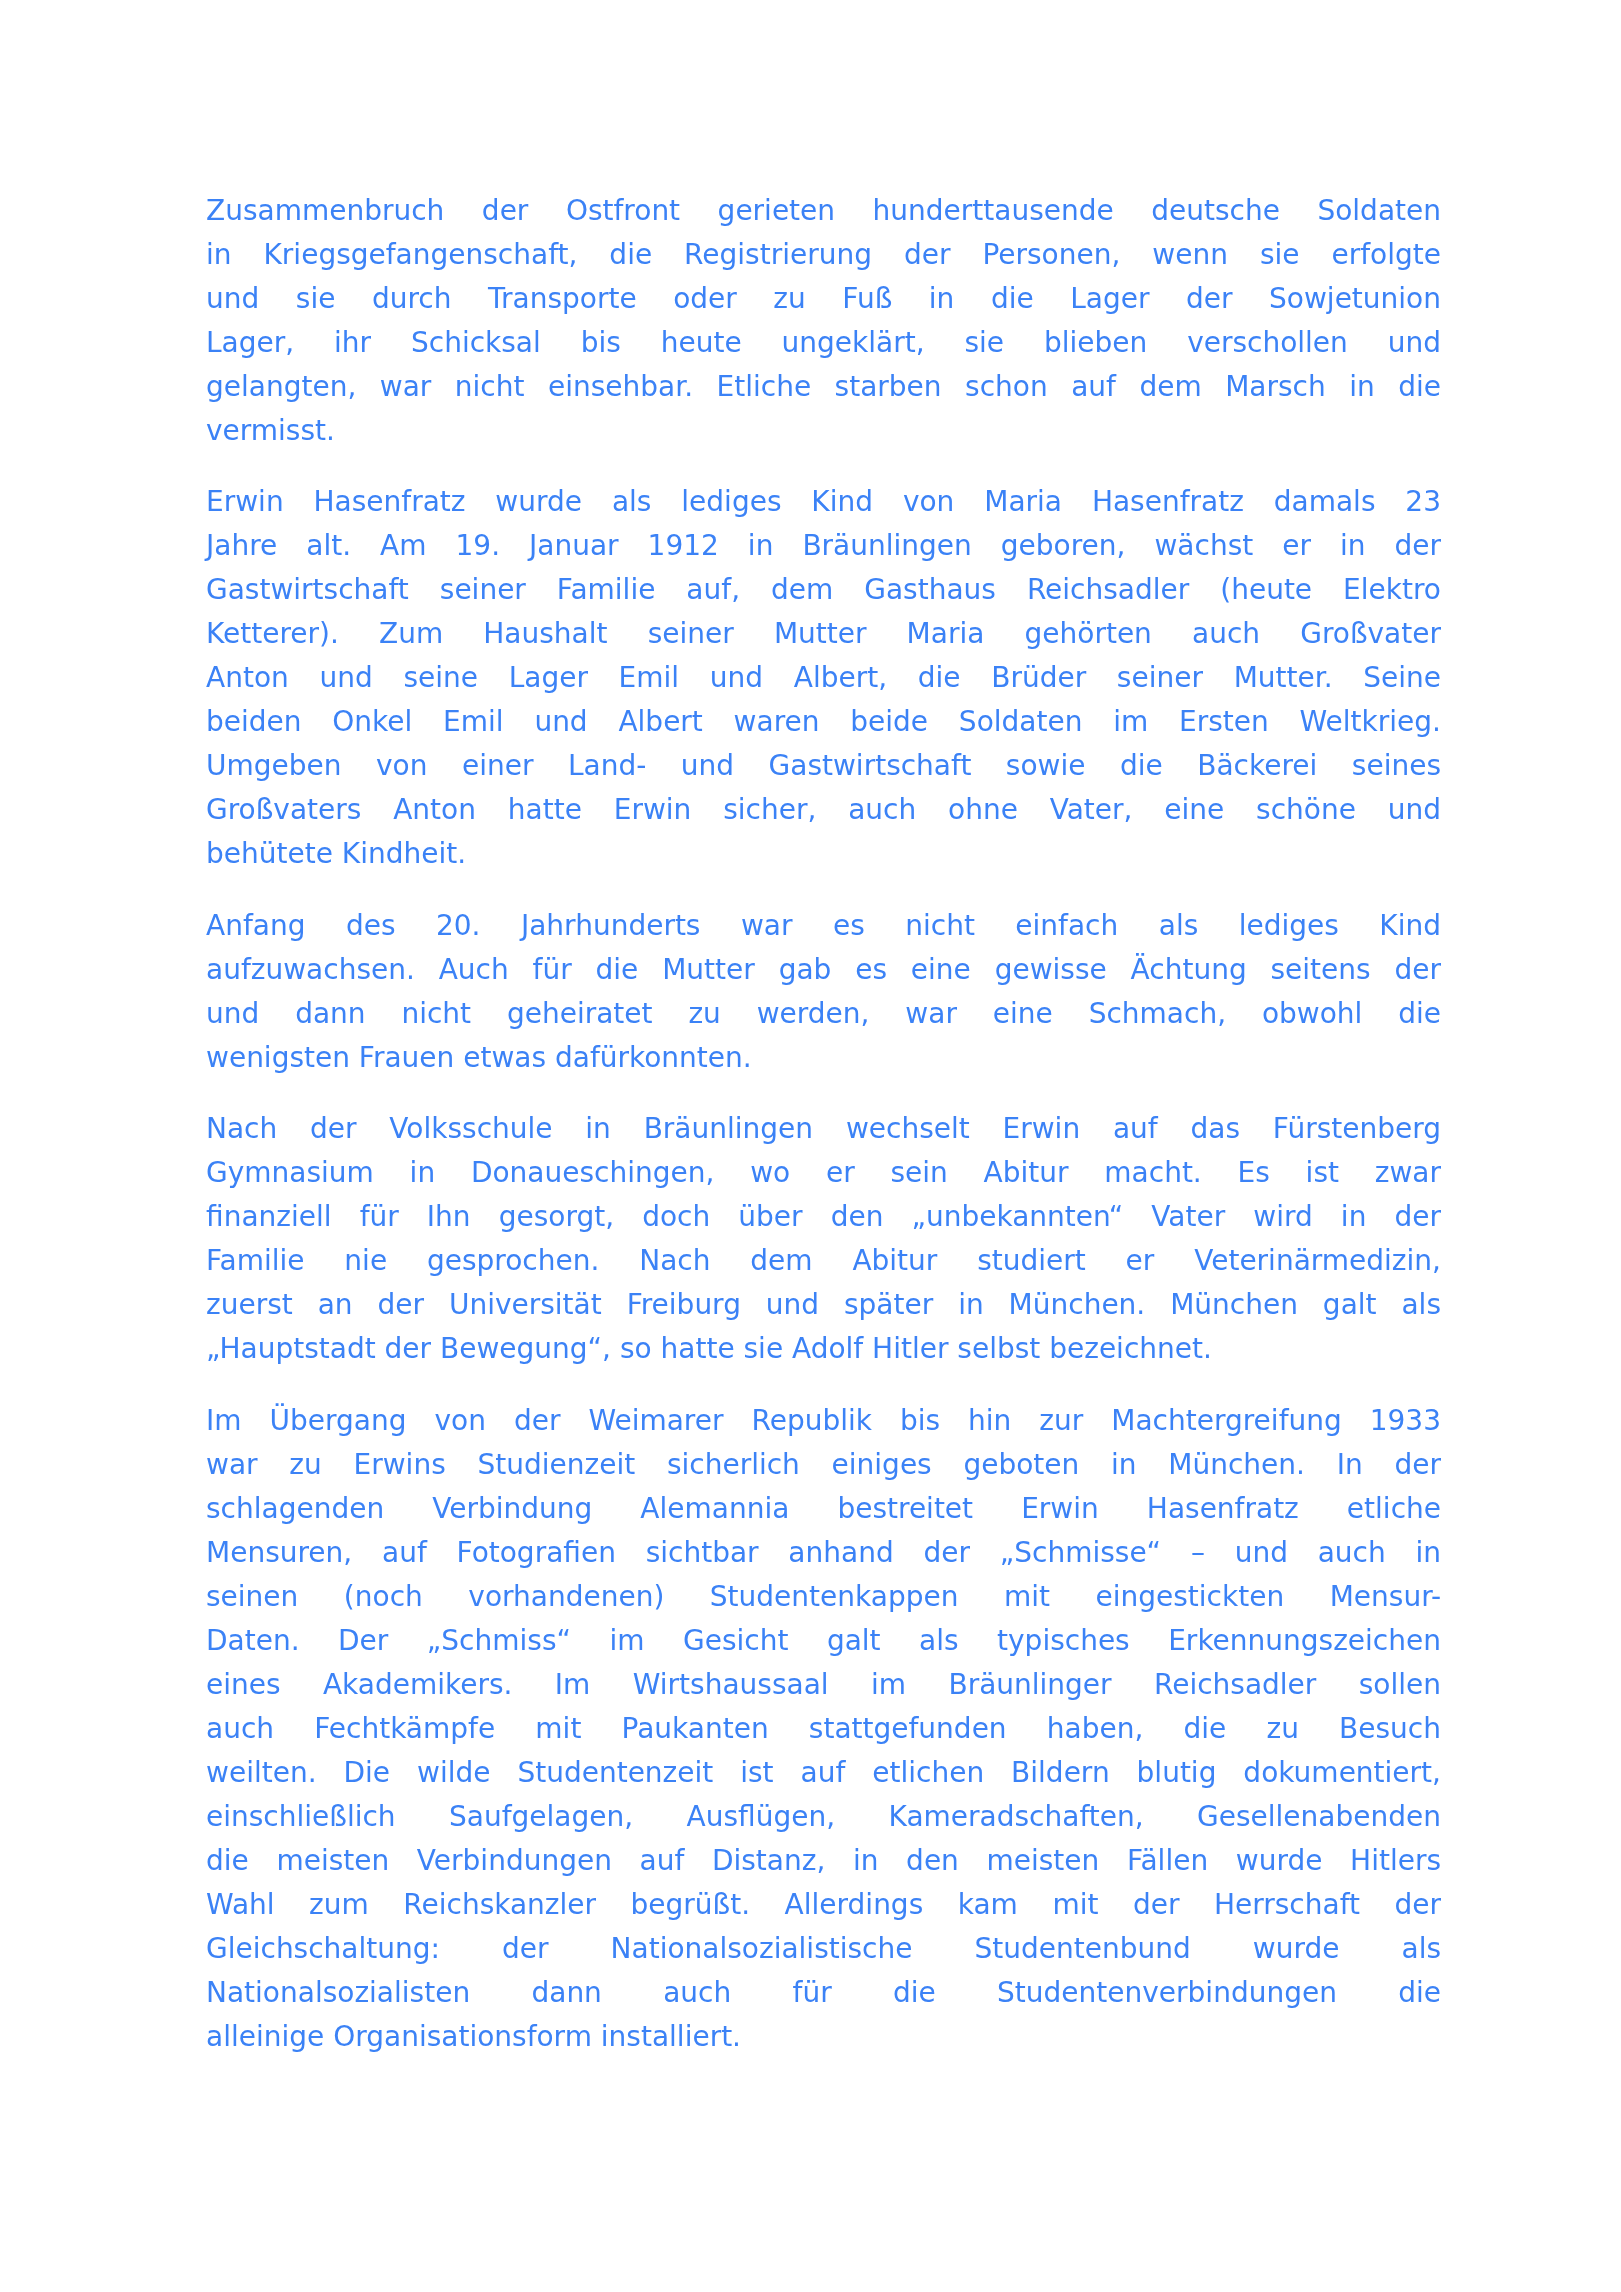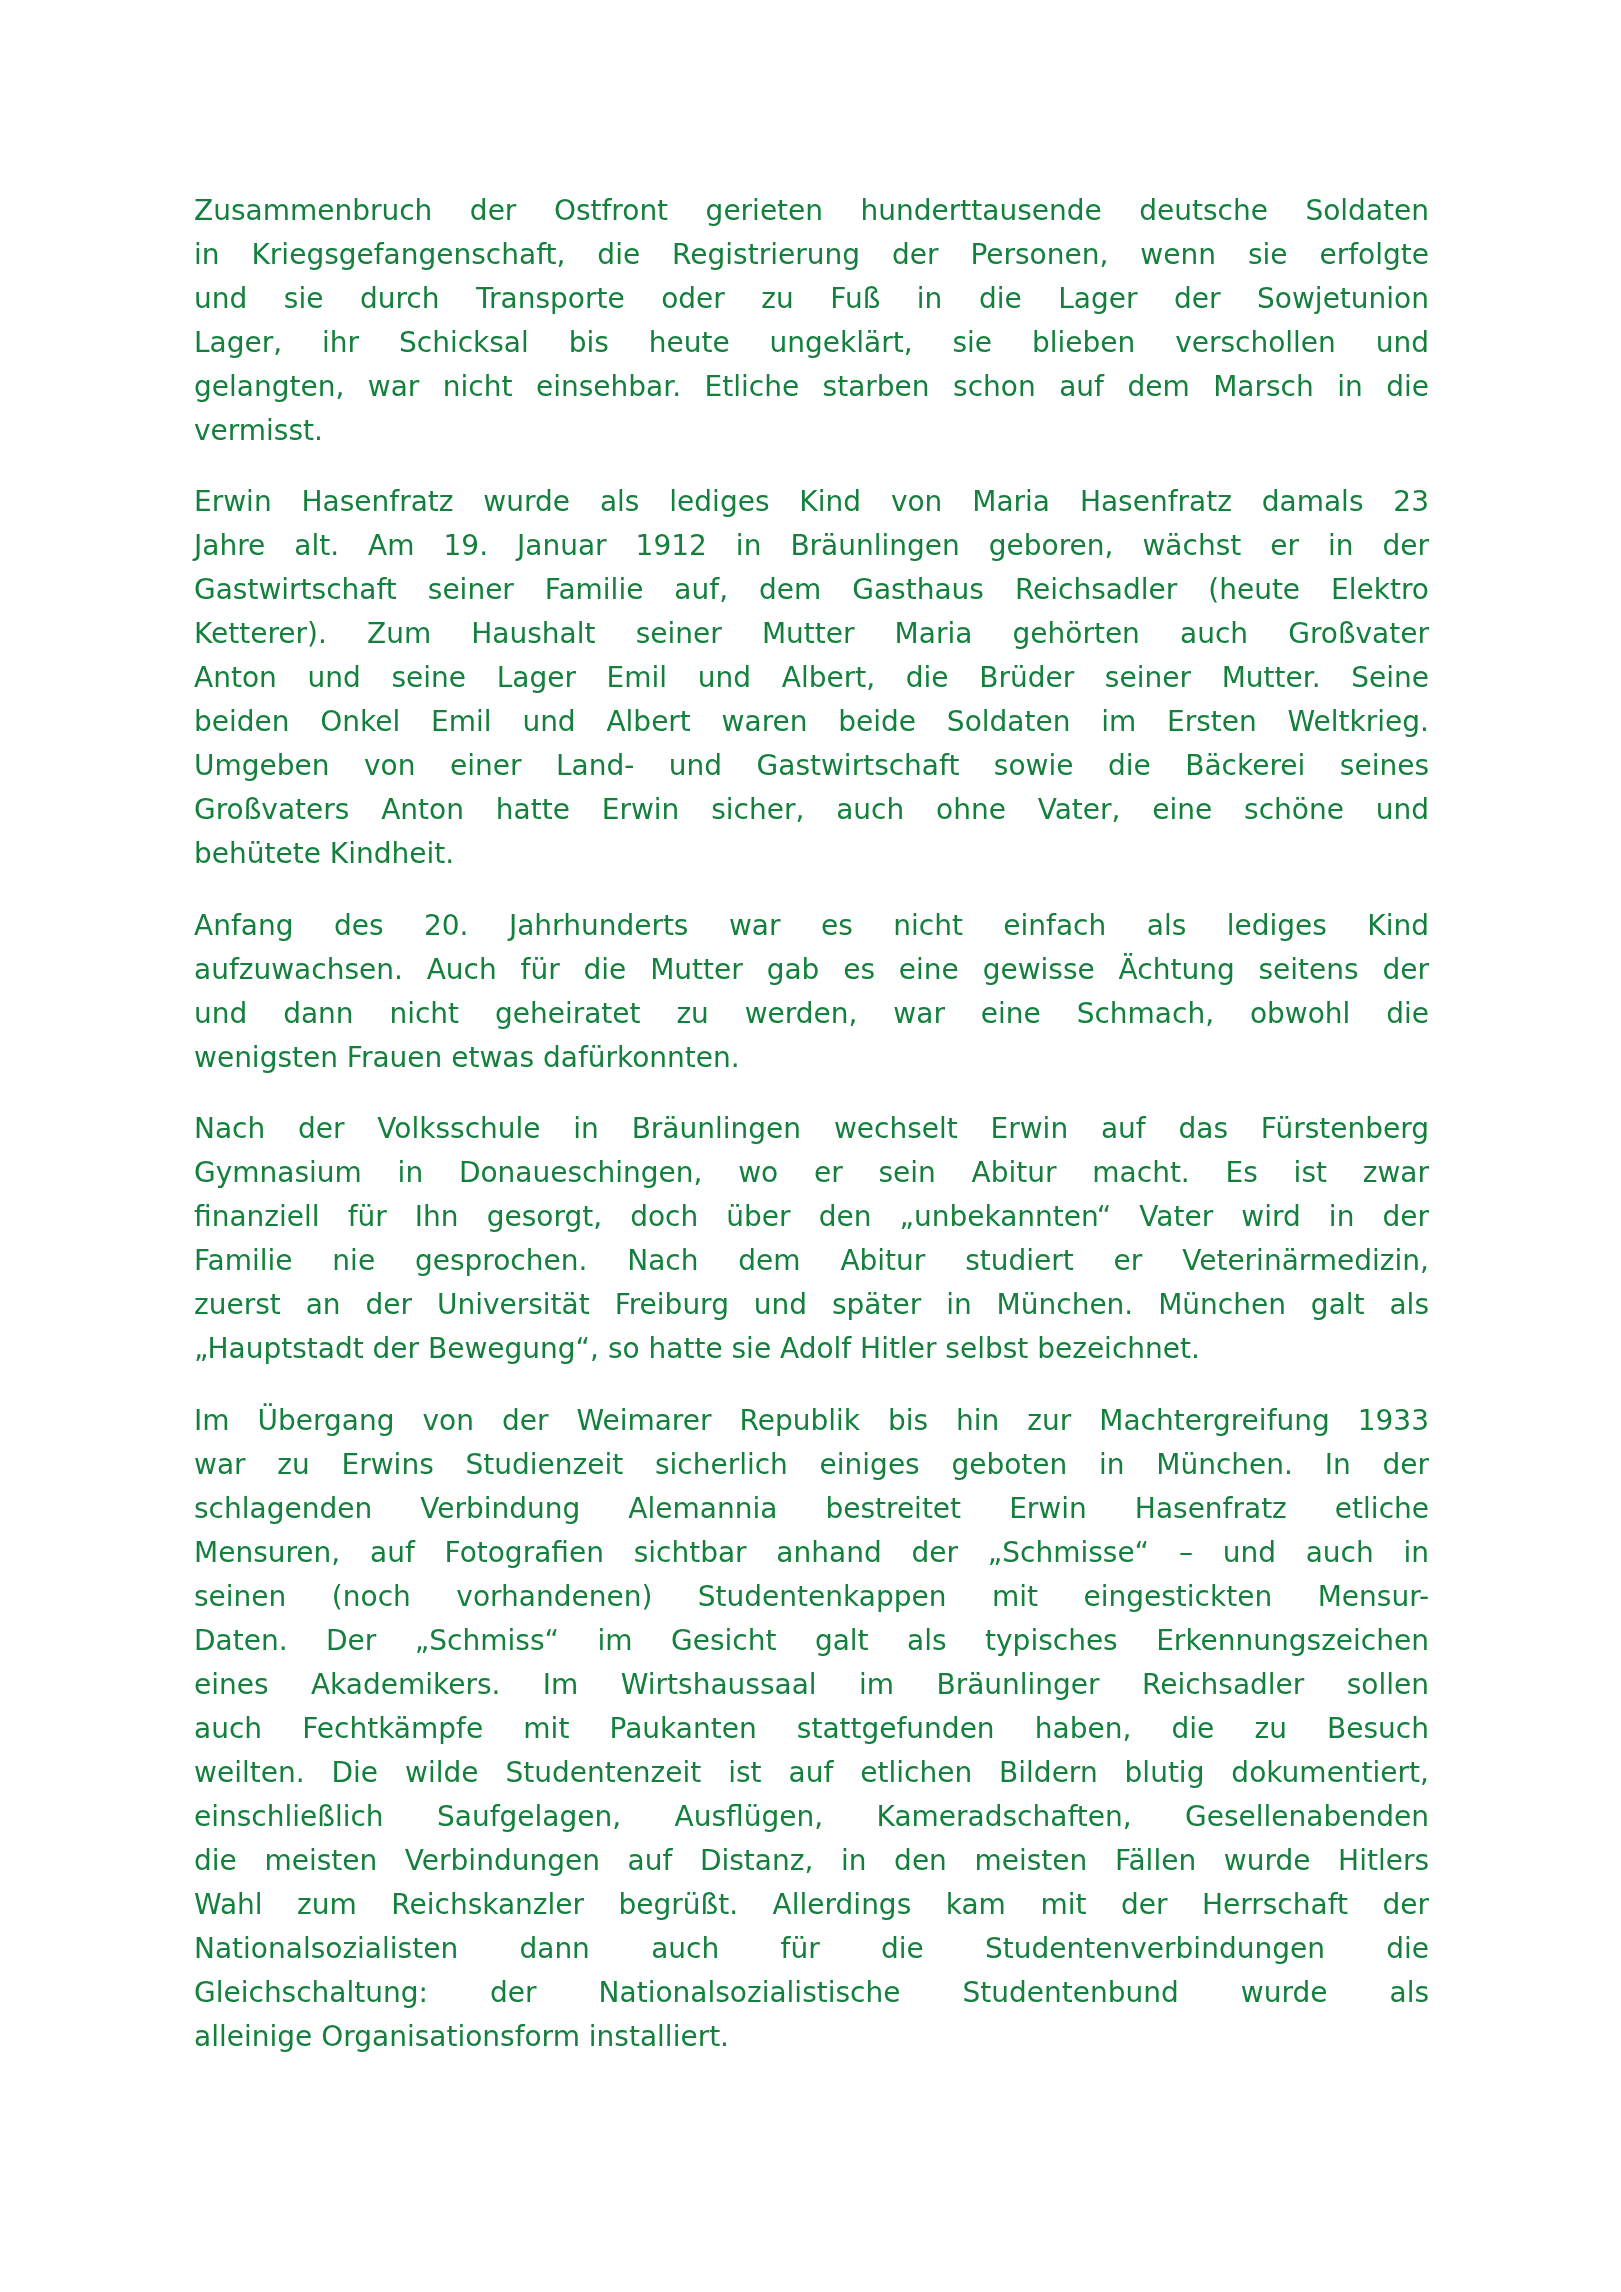--- a/index.html
+++ b/index.html
@@ -10,24 +10,24 @@
   }
   .page {
     position: relative;
     width: 1621px;
     height: 2293px;
     background: #ffffff;
     overflow: hidden;
   }
   .text-block {
     position: absolute;
-    left: 194px;
+    left: 206px;
     top: 189px;
     width: 1235px;
-    color: #15803d;
+    color: #3b82f6;
     font-family: "DejaVu Sans", "Liberation Sans", sans-serif;
     font-size: 28px;
     line-height: 44px;
     font-weight: 400;
   }
   .paragraph {
     margin: 0 0 27.4px 0;
   }
   .line {
     text-align: justify;
@@ -83,19 +83,19 @@
         <div class="line">schlagenden Verbindung Alemannia bestreitet Erwin Hasenfratz etliche</div>
         <div class="line">Mensuren, auf Fotografien sichtbar anhand der „Schmisse“ – und auch in</div>
         <div class="line">seinen (noch vorhandenen) Studentenkappen mit eingestickten Mensur-</div>
         <div class="line">Daten. Der „Schmiss“ im Gesicht galt als typisches Erkennungszeichen</div>
         <div class="line">eines Akademikers. Im Wirtshaussaal im Bräunlinger Reichsadler sollen</div>
         <div class="line">auch Fechtkämpfe mit Paukanten stattgefunden haben, die zu Besuch</div>
         <div class="line">weilten. Die wilde Studentenzeit ist auf etlichen Bildern blutig dokumentiert,</div>
         <div class="line">einschließlich Saufgelagen, Ausflügen, Kameradschaften, Gesellenabenden</div>
         <div class="line">die meisten Verbindungen auf Distanz, in den meisten Fällen wurde Hitlers</div>
         <div class="line">Wahl zum Reichskanzler begrüßt. Allerdings kam mit der Herrschaft der</div>
+        <div class="line">Gleichschaltung: der Nationalsozialistische Studentenbund wurde als</div>
         <div class="line">Nationalsozialisten dann auch für die Studentenverbindungen die</div>
-        <div class="line">Gleichschaltung: der Nationalsozialistische Studentenbund wurde als</div>
         <div class="line last">alleinige Organisationsform installiert.</div>
       </div>
     </div>
 </div>
 
 
 </body></html>

